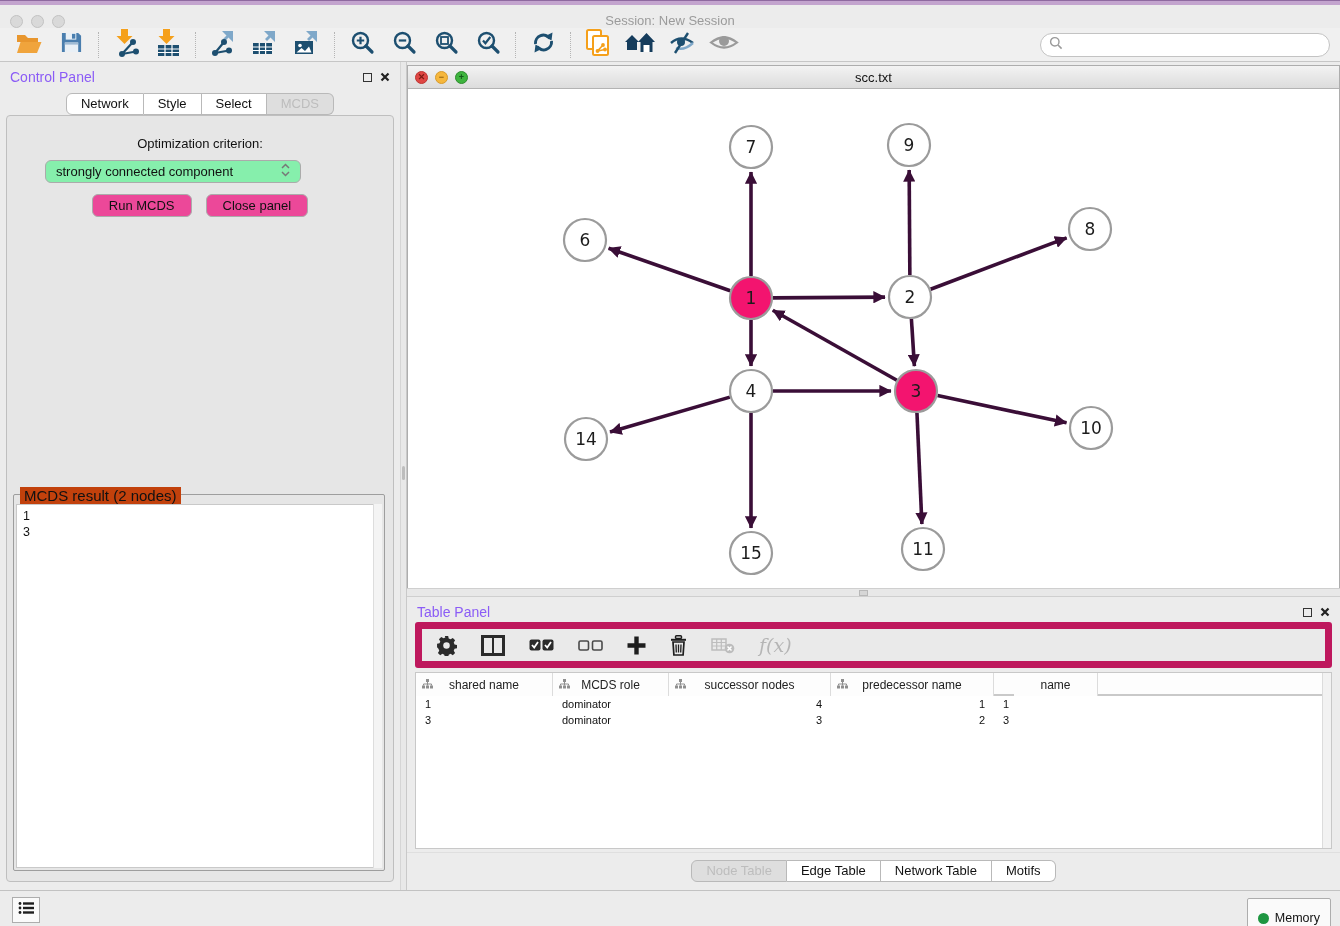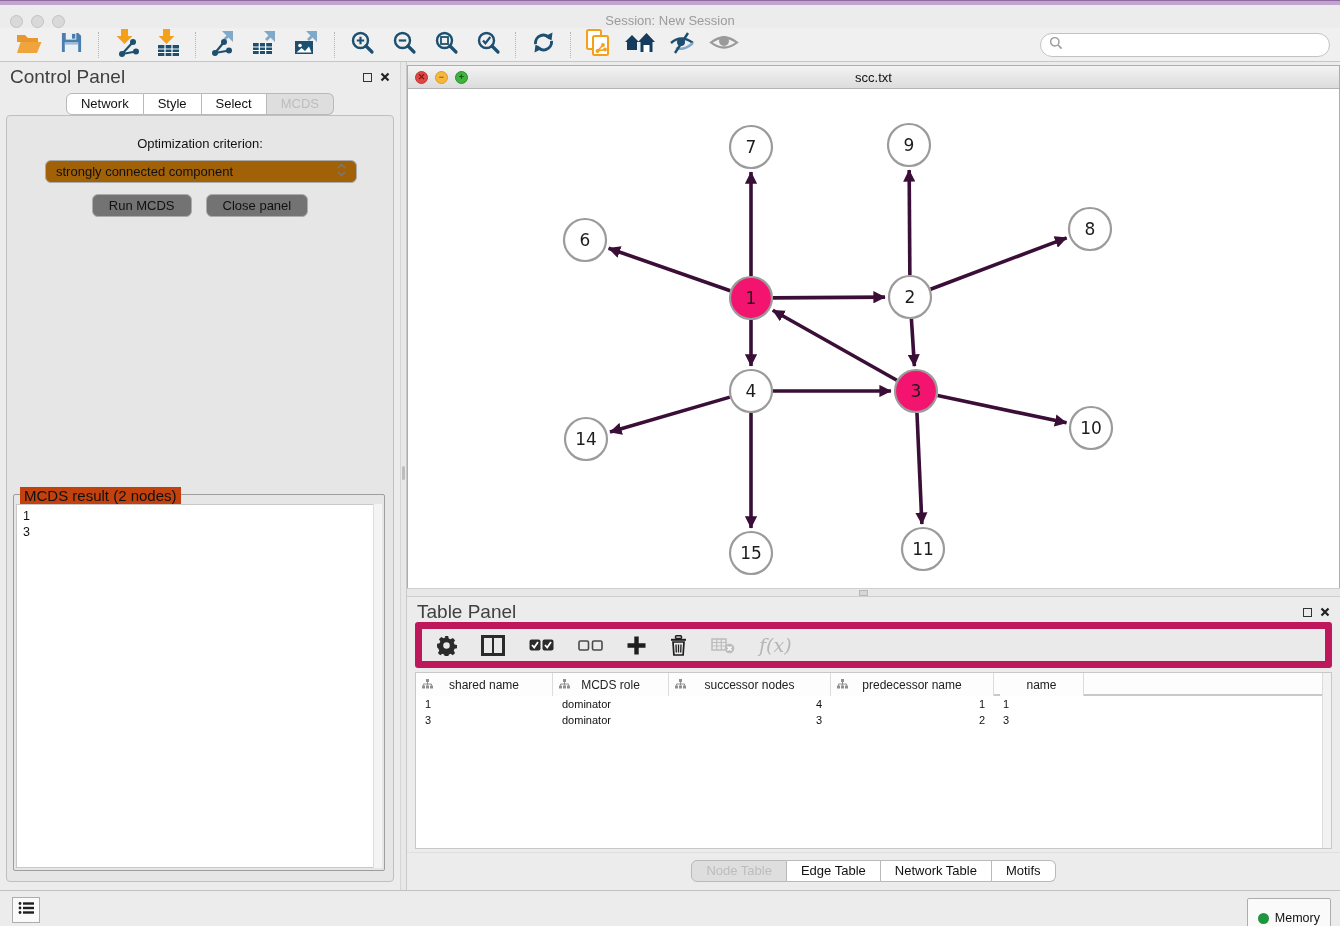--- a/index.html
+++ b/index.html
@@ -18,36 +18,36 @@
   .tbtn { width:34px; height:30px; display:flex; align-items:center; justify-content:center; margin:0 4px; }
   .tb-sep { width:1px; height:26px; margin:0 6px; border-left:1px dotted #B5B5B5; }
   .toolbar-search { position:absolute; right:10px; top:5px; width:290px; height:24px; background:#fff; border:1px solid #C3C3C3; border-radius:12px; display:flex; align-items:center; padding-left:8px; }
 
   
   .control-panel { position:absolute; left:0; top:62px; width:400px; height:828px; background:#ECECEC; }
   .v-splitter { position:absolute; left:400px; top:62px; width:7px; height:828px; background:#E8E8E8; border-left:1px solid #D5D5D5; border-right:1px solid #C9C9C9; }
   .v-handle { position:absolute; left:1px; top:404px; width:3px; height:14px; background:#BDBDBD; border-radius:2px; }
 
   .panel-header { height:30px; display:flex; align-items:center; padding:0 10px; }
-  .panel-title { font-size:19px; color:#404040; }
+  .panel-title { font-size:14px; color:#8b5cf6; }
   .panel-header-btns { margin-left:auto; display:flex; align-items:center; gap:8px; }
   .float-box { width:9px; height:9px; border:1.5px solid #333; display:inline-block; }
 
   .cp-tabs { position:absolute; left:0; top:31px; width:400px; display:flex; justify-content:center; }
   .tab { height:22px; line-height:20px; padding:0 14px; font-size:13px; background:#fff; border:1px solid #B9B9B9; border-left:none; color:#111; cursor:default; }
   .tab.first { border-left:1px solid #B9B9B9; border-radius:6px 0 0 6px; }
   .tab.last { border-radius:0 6px 6px 0; }
   .tab.sel-gray { background:#DEDEDE; color:#BDBDBD; }
 
   .cp-body { position:absolute; left:6px; top:53px; width:388px; height:767px; background:#E6E6E6; border:1px solid #BFBFBF; border-radius:4px; }
   .opt-label { margin-top:20px; text-align:center; font-size:13px; color:#111; }
-  .cp-select { position:absolute; left:38px; top:44px; width:312px; height:23px; background:#a16207; border:1px solid #ABABAB; border-radius:6px; display:flex; align-items:center; padding:8px 10px; font-size:13px; color:#111; }
+  .cp-select { position:absolute; left:38px; top:44px; width:256px; height:23px; background:#86efac; border:1px solid #ABABAB; border-radius:6px; display:flex; align-items:center; padding:8px 10px; font-size:13px; color:#111; }
   .select-arrows { margin-left:auto; }
   .cp-buttons { position:absolute; left:0; top:78px; width:100%; display:flex; justify-content:center; gap:14px; }
-  .cp-btn { height:23px; padding:0 16px; background:#737373; border:1px solid #ABABAB; border-radius:6px; font-size:13px; color:#111; display:flex; align-items:center; }
+  .cp-btn { height:23px; padding:0 16px; background:#ec4899; border:1px solid #ABABAB; border-radius:6px; font-size:13px; color:#111; display:flex; align-items:center; }
 
   .result-group { position:absolute; left:6px; top:378px; width:372px; height:377px; border:1px solid #9E9E9E; border-radius:2px; }
   .result-legend { position:absolute; left:6px; top:-8px; background:#c2410c; padding:0 4px; font-size:15px; color:#111; }
   .result-textarea { position:absolute; left:2px; top:9px; right:2px; bottom:2px; background:#fff; border:1px solid #C9C9C9; font-size:12.5px; color:#111; padding:3px 6px; line-height:16px; font-family:"Liberation Sans",sans-serif; }
   .result-scroll { position:absolute; right:2px; top:9px; width:9px; bottom:2px; background:#F4F4F4; border-left:1px solid #DDD; }
 
   
   .network-window { position:absolute; left:407px; top:65px; width:933px; height:523px; border:1px solid #ADADAD; background:#fff; }
   .net-titlebar { height:23px; background:linear-gradient(#F3F3F3,#DCDCDC); border-bottom:1px solid #B3B3B3; display:flex; align-items:center; position:relative; }
   .tl { width:13px; height:13px; border-radius:50%; margin-left:7px; display:flex; align-items:center; justify-content:center; font-size:9px; font-weight:bold; }
@@ -450,21 +450,21 @@
           <div class="th-cell" style="left: 415px; width: 163px;">
             <span class="th-icon"><svg width="11" height="10" viewBox="0 0 11 10">
                 <rect x="4" y="0" width="3" height="3" fill="#8F8F8F"></rect>
                 <rect x="0" y="6.5" width="3" height="3" fill="#8F8F8F"></rect>
                 <rect x="4" y="6.5" width="3" height="3" fill="#8F8F8F"></rect>
                 <rect x="8" y="6.5" width="3" height="3" fill="#8F8F8F"></rect>
                 <path d="M5.5 3 V5 M1.5 6.5 V5 H9.5 V6.5 M5.5 5 V6.5" stroke="#8F8F8F" stroke-width="1" fill="none"></path>
               </svg></span>
             <span>predecessor name</span>
           </div>
-          <div class="th-cell" style="left: 584px; width: 84px; justify-content: center;">
+          <div class="th-cell" style="left: 598px; width: 84px; justify-content: center;">
             <span>name</span>
           </div>
         </div>
       <div id="tbl-rows">
           <div class="tbl-row">
             <div class="td-cell" style="left: 0px; width: 137px; text-align: left;">1</div>
             <div class="td-cell" style="left: 137px; width: 116px; text-align: left;">dominator</div>
             <div class="td-cell" style="left: 253px; width: 162px; text-align: right;">4</div>
             <div class="td-cell" style="left: 415px; width: 163px; text-align: right;">1</div>
             <div class="td-cell" style="left: 578px; width: 84px; text-align: left;">1</div>

